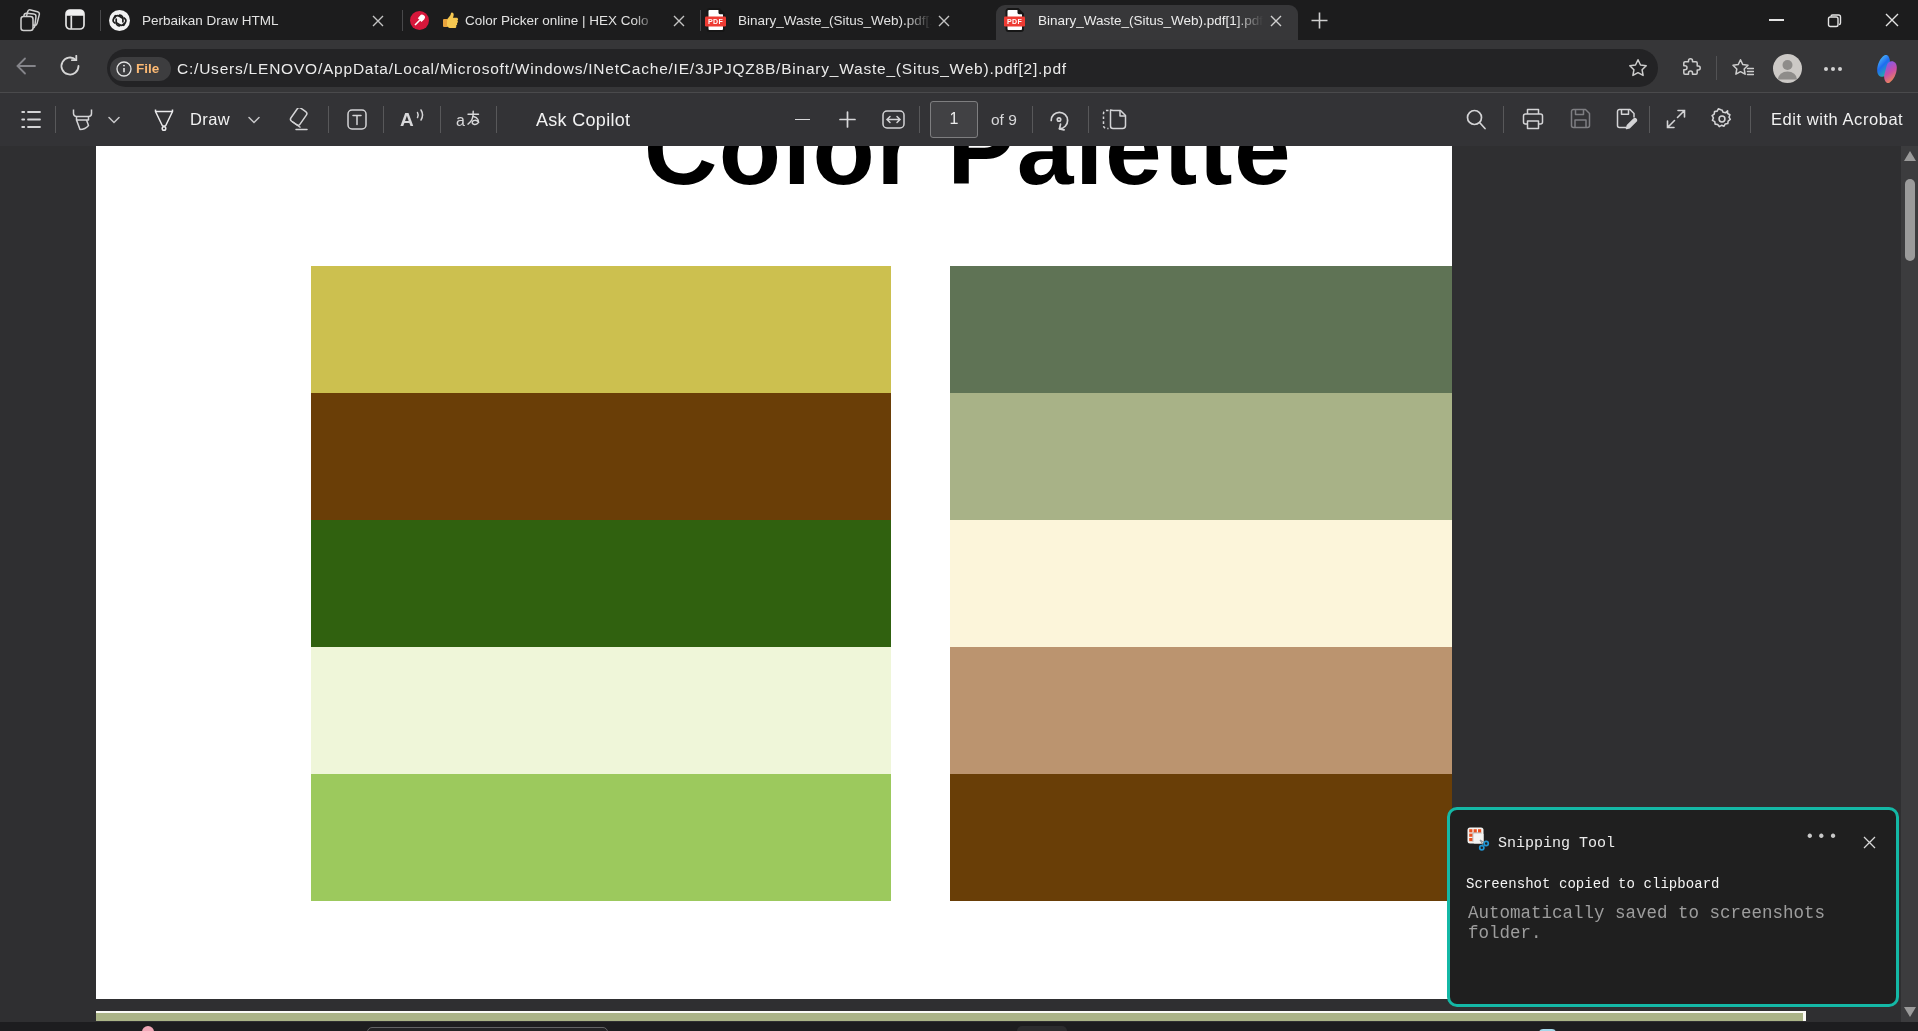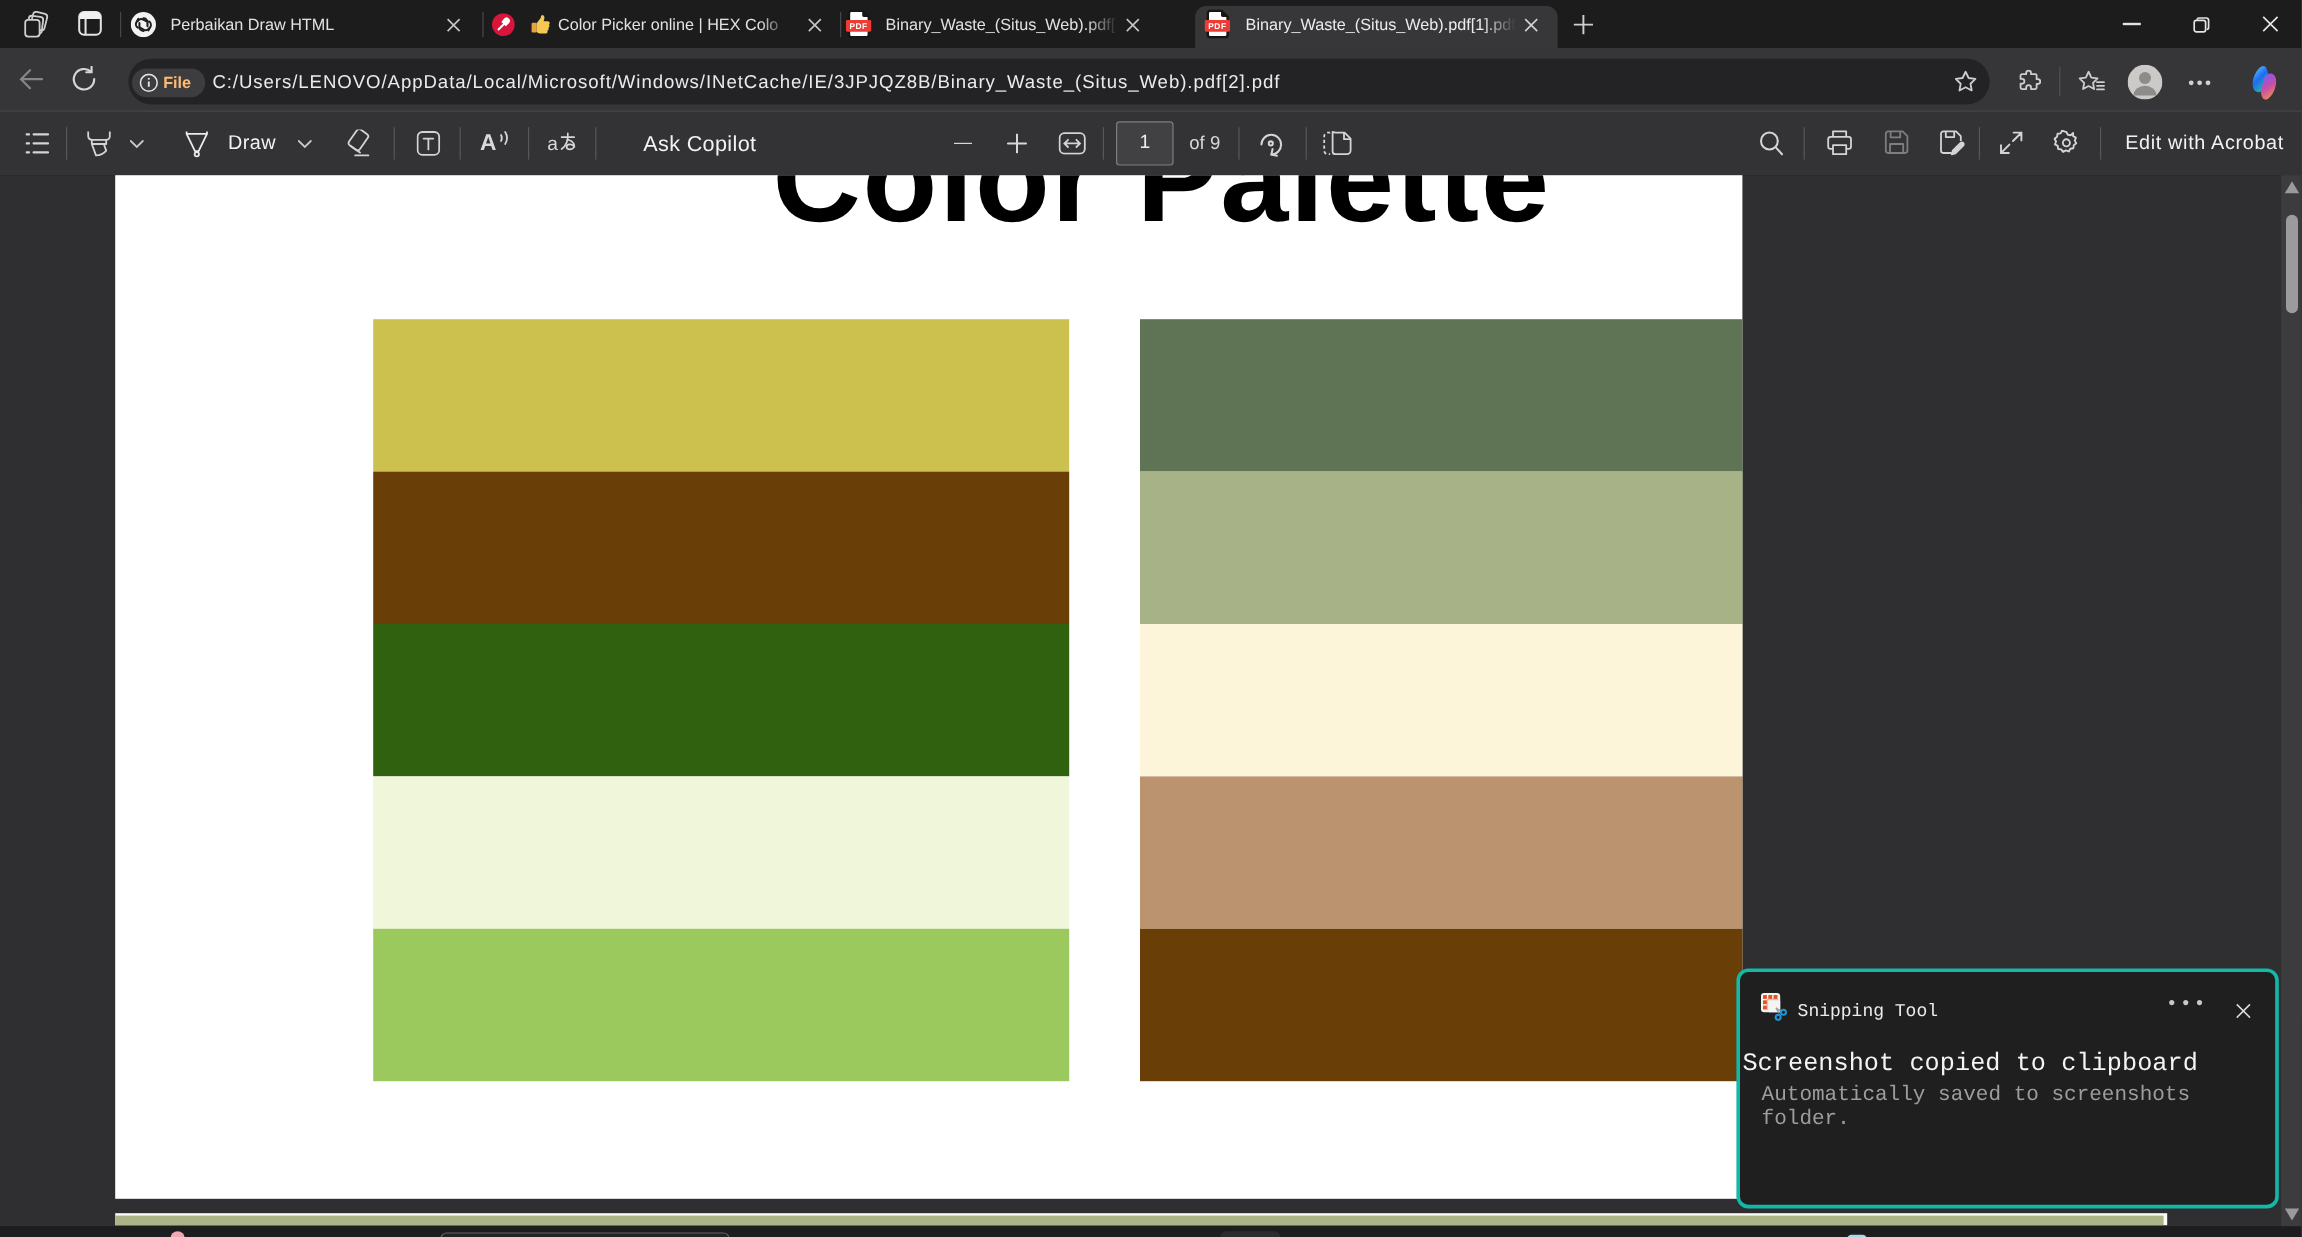--- a/index.html
+++ b/index.html
@@ -330,17 +330,17 @@
         <path d="M13 13 l4.5 2.8 M13 13 l2.8 4.5" stroke="#9a9a9a" stroke-width="1.2"></path>
         <circle cx="19.2" cy="16.5" r="2.1" fill="none" stroke="#2196d4" stroke-width="1.7"></circle>
         <circle cx="14.8" cy="20.8" r="2.1" fill="none" stroke="#2196d4" stroke-width="1.7"></circle>
       </svg>
     </div>
     <div class="abs" style="left:48px;top:25px;font-size:15px;color:#ececec;">Snipping Tool</div>
     <div class="abs" style="left:355px;top:18px;font-size:16px;color:#c8c8c8;letter-spacing:2px;">•••</div>
     <svg class="abs" style="left:413px;top:26px;" width="13" height="13" viewBox="0 0 13 13" stroke="#d8d8d8" stroke-width="1.3">
         <path d="M1 1 L12 12 M12 1 L1 12"></path>
       </svg>
-    <div class="abs" style="left:2px;top:66px;font-size:21px;letter-spacing:0.05px;color:#f4f4f4;">Screenshot copied to clipboard</div>
+    <div class="abs" style="left:16px;top:66px;font-size:14px;letter-spacing:0.05px;color:#f4f4f4;">Screenshot copied to clipboard</div>
     <div class="abs" style="left:18px;top:93px;font-size:17.5px;color:#9d9d9d;">Automatically saved to screenshots folder.</div>
   </div>
 
 </div>
 
 </body></html>

